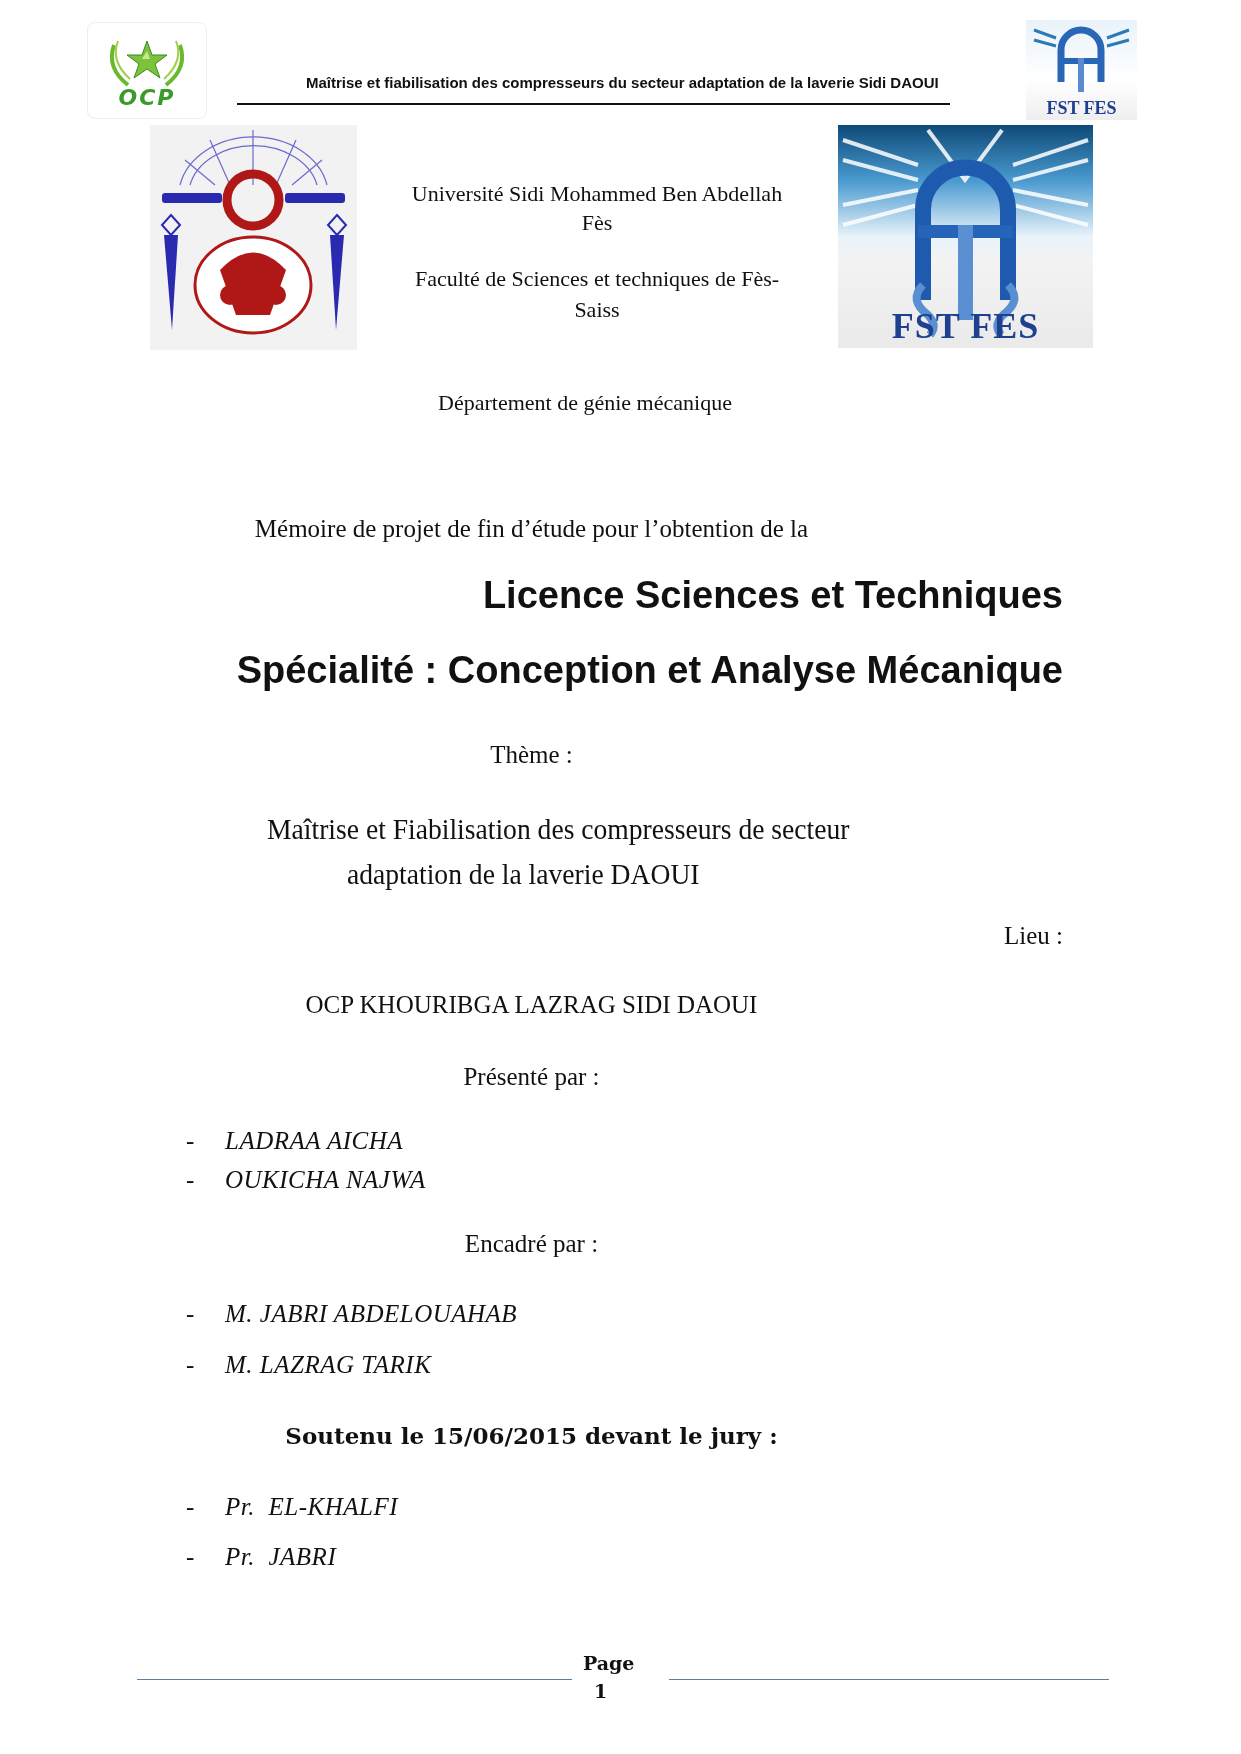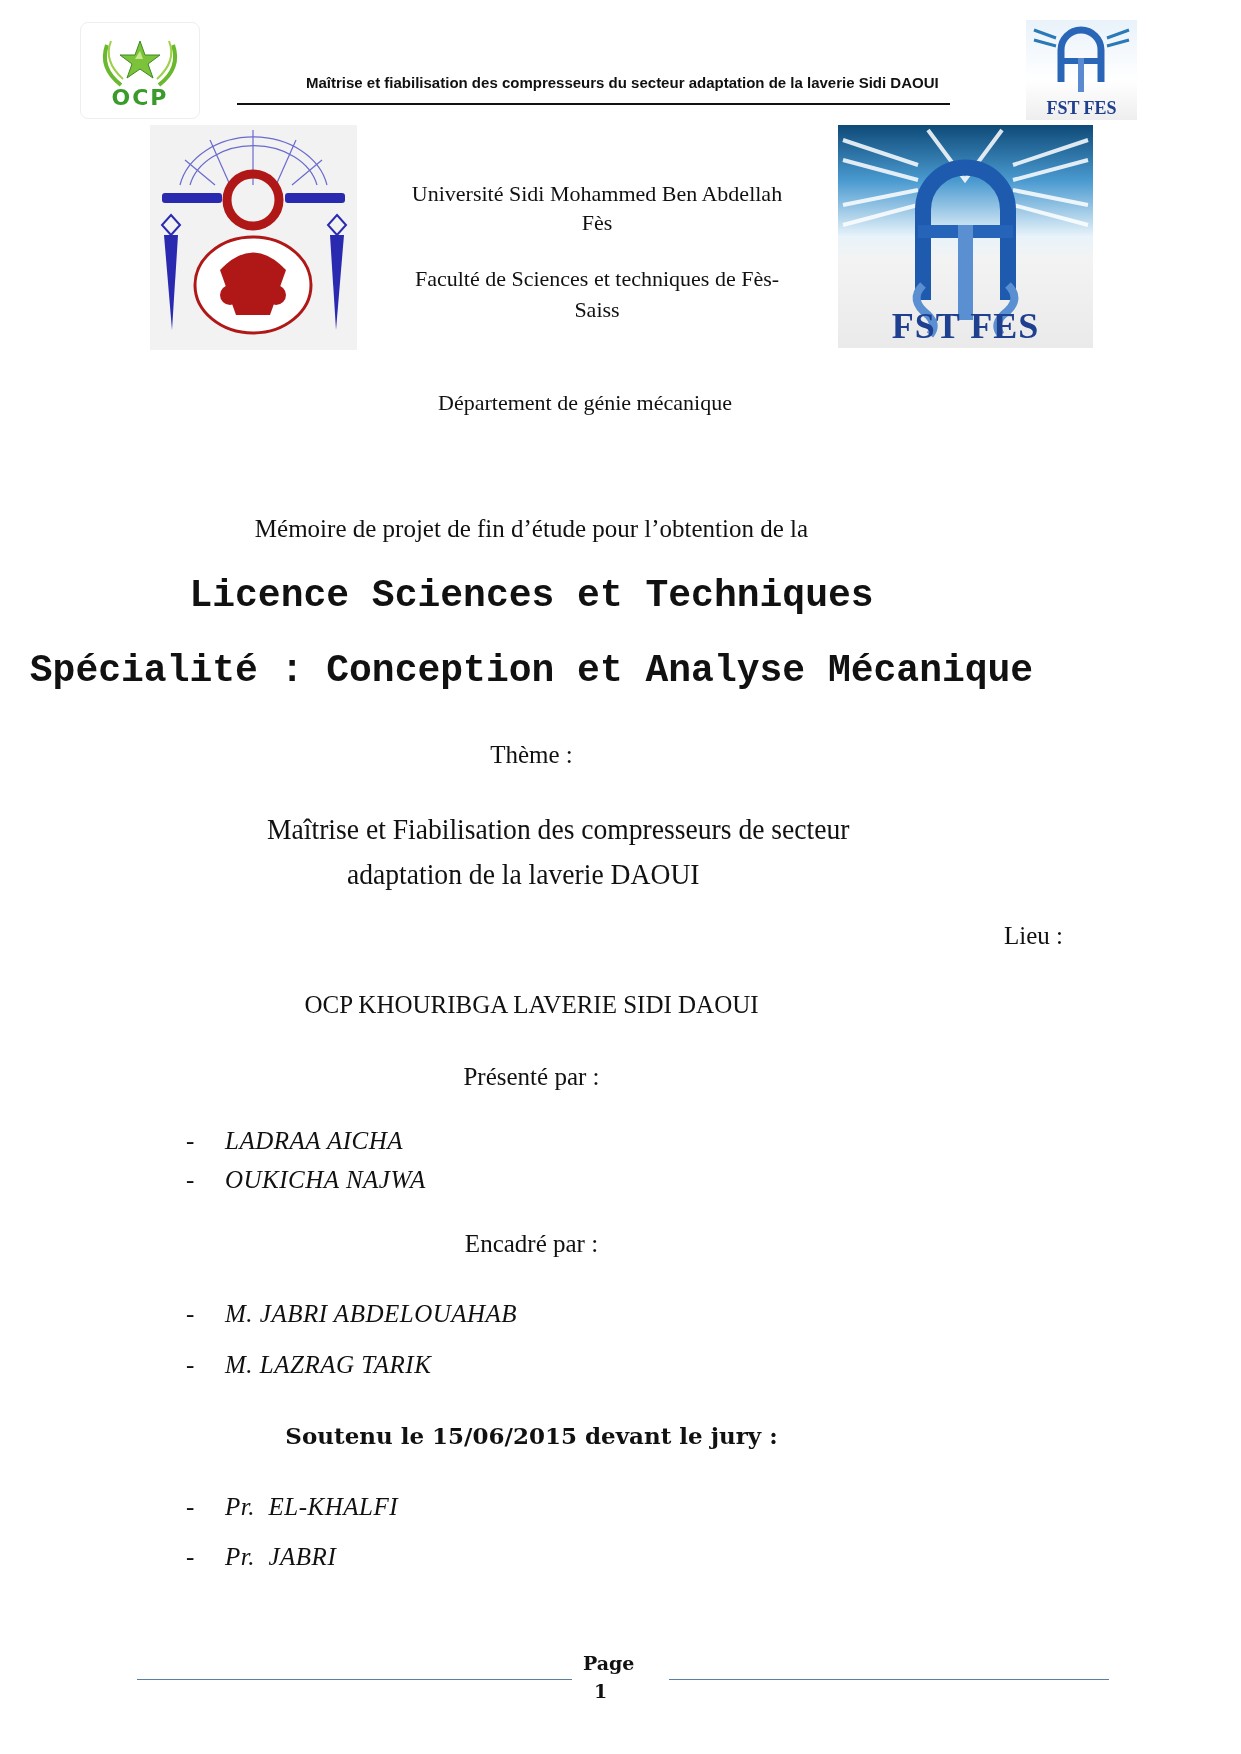--- a/index.html
+++ b/index.html
@@ -5,31 +5,31 @@
   html, body { margin:0; padding:0; background:#ffffff; }
   body { width:1241px; height:1754px; position:relative; overflow:hidden; color:#111; }
   .abs { position:absolute; }
   .serif { font-family: "Liberation Serif", "DejaVu Serif", serif; }
   .center-line { position:absolute; left:0; width:1063px; text-align:center; white-space:nowrap; }
   .hdr-text { left:278px; top:74px; font-family:Liberation Sans, sans-serif; font-weight:bold; font-size:15px; white-space:nowrap;margin-left:28px; }
   .hdr-rule { left:237px; top:103px; width:713px; height:2px; background:#111; }
   .logo-box { overflow:hidden; }
   .inst { font-family:"Liberation Serif", serif; font-size:22px; text-align:center; white-space:nowrap; }
   .reg { font-family:"Liberation Serif", serif; font-size:25px; }
-  .big { font-family:Liberation Mono, monospace; font-weight:bold; font-size:38px; }
+  .big { font-family:Liberation Sans, sans-serif; font-weight:bold; font-size:38px;text-align:right; }
   .theme { font-family:"Liberation Serif", serif; font-size:30px; white-space:nowrap; transform:scaleX(0.92); transform-origin:left center; }
   .item { font-family:"Liberation Serif", serif; font-style:italic; font-size:25px; white-space:nowrap; letter-spacing:0.5px; }
   .dash { font-family:"Liberation Serif", serif; font-size:25px; }
   .footer-rule { top:1679px; height:1px; background:#5b7fa3; }
   .footer-text { font-family:"DejaVu Serif", serif; font-weight:bold; font-size:19px; }
 </style>
 </head>
 <body>
 
-<div class="abs logo-box" style="left:80px; top:22px; width:118px; height:95px; border:1px solid #eee; border-radius:8px; background:#fff;">
+<div class="abs logo-box" style="left:87px; top:22px; width:118px; height:95px; border:1px solid #eee; border-radius:8px; background:#fff;font-style:italic;">
   <svg width="118" height="95" viewBox="0 0 118 95">
     <path d="M26 22 Q18 45 40 62" stroke="#6ab82e" stroke-width="4" fill="none"></path>
     <path d="M92 22 Q100 45 78 62" stroke="#6ab82e" stroke-width="4" fill="none"></path>
     <path d="M30 18 Q22 38 42 56" stroke="#9fd04a" stroke-width="2" fill="none"></path>
     <path d="M88 18 Q96 38 76 56" stroke="#9fd04a" stroke-width="2" fill="none"></path>
     <polygon points="59,18 64,32 79,32 67,41 72,55 59,46 46,55 51,41 39,32 54,32" fill="#7cc23a" stroke="#3a8a22" stroke-width="1"></polygon>
     <polygon points="59,28 62,36 54,36" fill="#c8e88a"></polygon>
   </svg>
   <div class="abs" style="left:0; top:62px; width:118px; text-align:center; font-family:'DejaVu Sans',sans-serif; font-weight:bold; font-size:22px; color:#3a9a2a; letter-spacing:2px;">OCP</div>
 </div>
@@ -96,21 +96,21 @@
 
 <div class="abs center-line reg" style="top:515px;">Mémoire de projet de fin d’étude pour l’obtention de la</div>
 <div class="abs center-line big" style="top:574px;">Licence Sciences et Techniques</div>
 <div class="abs center-line big" style="top:649px;">Spécialité : Conception et Analyse Mécanique</div>
 <div class="abs center-line reg" style="top:741px;">Thème :</div>
 
 <div class="abs theme" style="left:267px; top:812px;">Maîtrise et Fiabilisation des compresseurs de secteur</div>
 <div class="abs theme" style="left:347px; top:857px;">adaptation de la laverie DAOUI</div>
 
 <div class="abs center-line reg" style="top:922px;text-align:right;">Lieu :</div>
-<div class="abs center-line reg" style="top:991px;">OCP KHOURIBGA LAVERIE SIDI DAOUI</div>
+<div class="abs center-line reg" style="top:991px;">OCP KHOURIBGA LAZRAG SIDI DAOUI</div>
 
 <div class="abs center-line reg" style="top:1063px;">Présenté par :</div>
 <div class="abs dash" style="left:186px; top:1127px;">-</div>
 <div class="abs item" style="left:225px; top:1127px;">LADRAA AICHA</div>
 <div class="abs dash" style="left:186px; top:1166px;">-</div>
 <div class="abs item" style="left:225px; top:1166px;">OUKICHA NAJWA</div>
 
 <div class="abs center-line reg" style="top:1230px;">Encadré par :</div>
 <div class="abs dash" style="left:186px; top:1300px;">-</div>
 <div class="abs item" style="left:225px; top:1300px;">M. JABRI ABDELOUAHAB</div>

